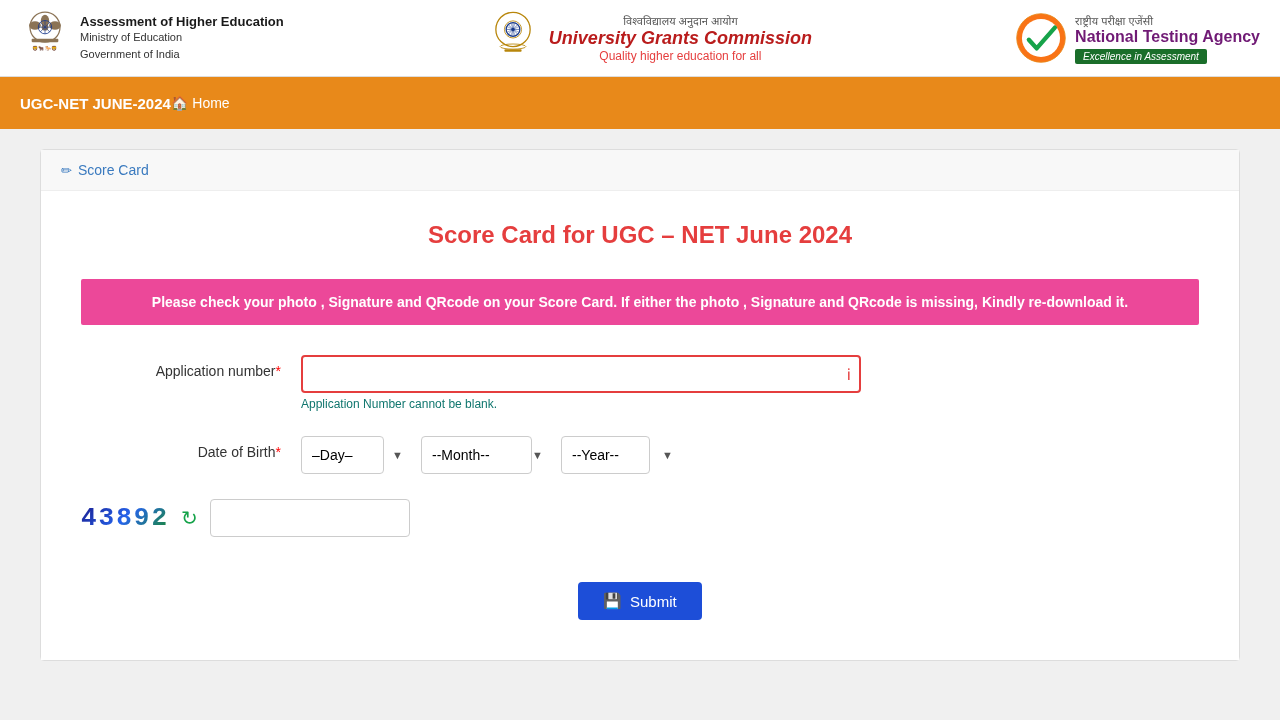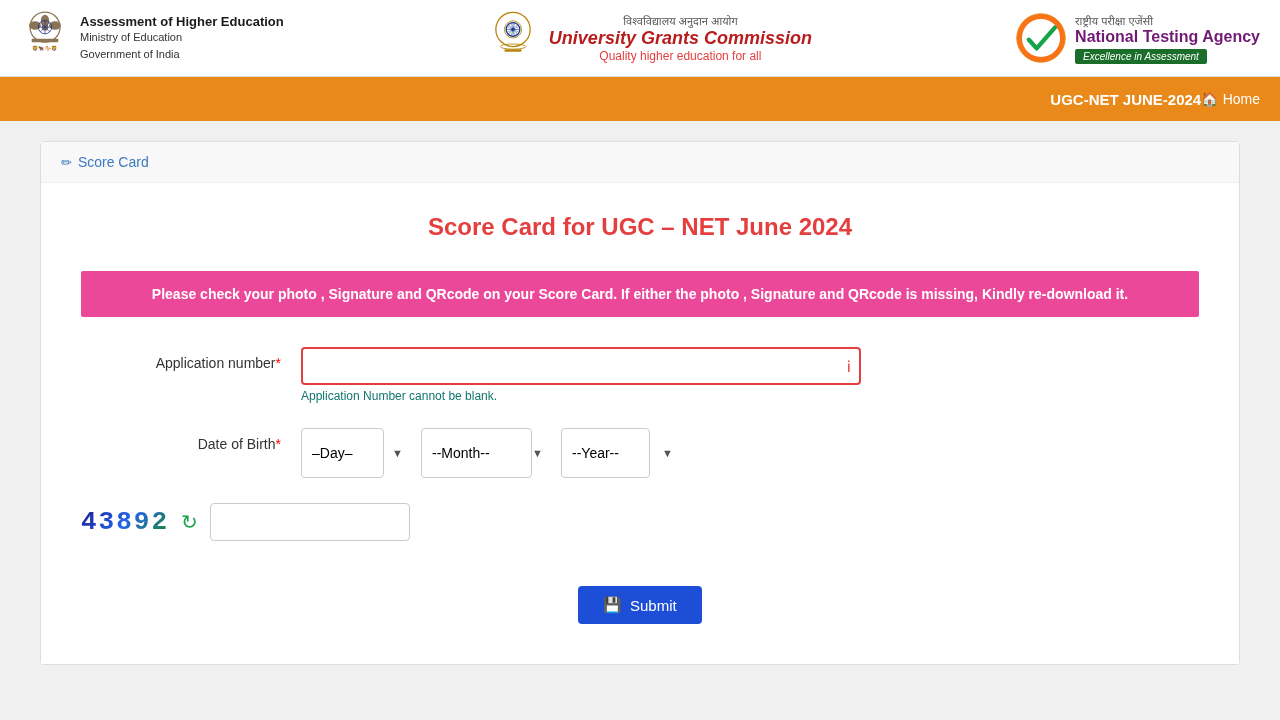--- a/index.html
+++ b/index.html
@@ -70,23 +70,23 @@
       padding: 2px 8px;
       border-radius: 2px;
       font-style: italic;
     }
 
     
     .navbar {
       background: #e8891a;
       display: flex;
       align-items: center;
-      justify-content: flex-end;
+      justify-content: flex-start;
       padding: 0 20px;
-      height: 44px;
+      height: 52px;
     }
     .navbar-title {
       color: white;
       font-size: 15px;
       font-weight: bold;
     }
     .navbar-home {
       color: white;
       font-size: 14px;
       display: flex;
@@ -204,21 +204,21 @@
     
     .dob-selects {
       display: flex;
       gap: 10px;
     }
     .dob-select {
       padding: 6px 10px;
       border: 1px solid #ccc;
       border-radius: 4px;
       font-size: 14px;
-      height: 50px;
+      height: 38px;
       background: white;
       cursor: pointer;
       appearance: none;
       -webkit-appearance: none;
       padding-right: 30px;
       background-image: none;
     }
     .select-wrapper {
       position: relative;
       display: inline-block;

